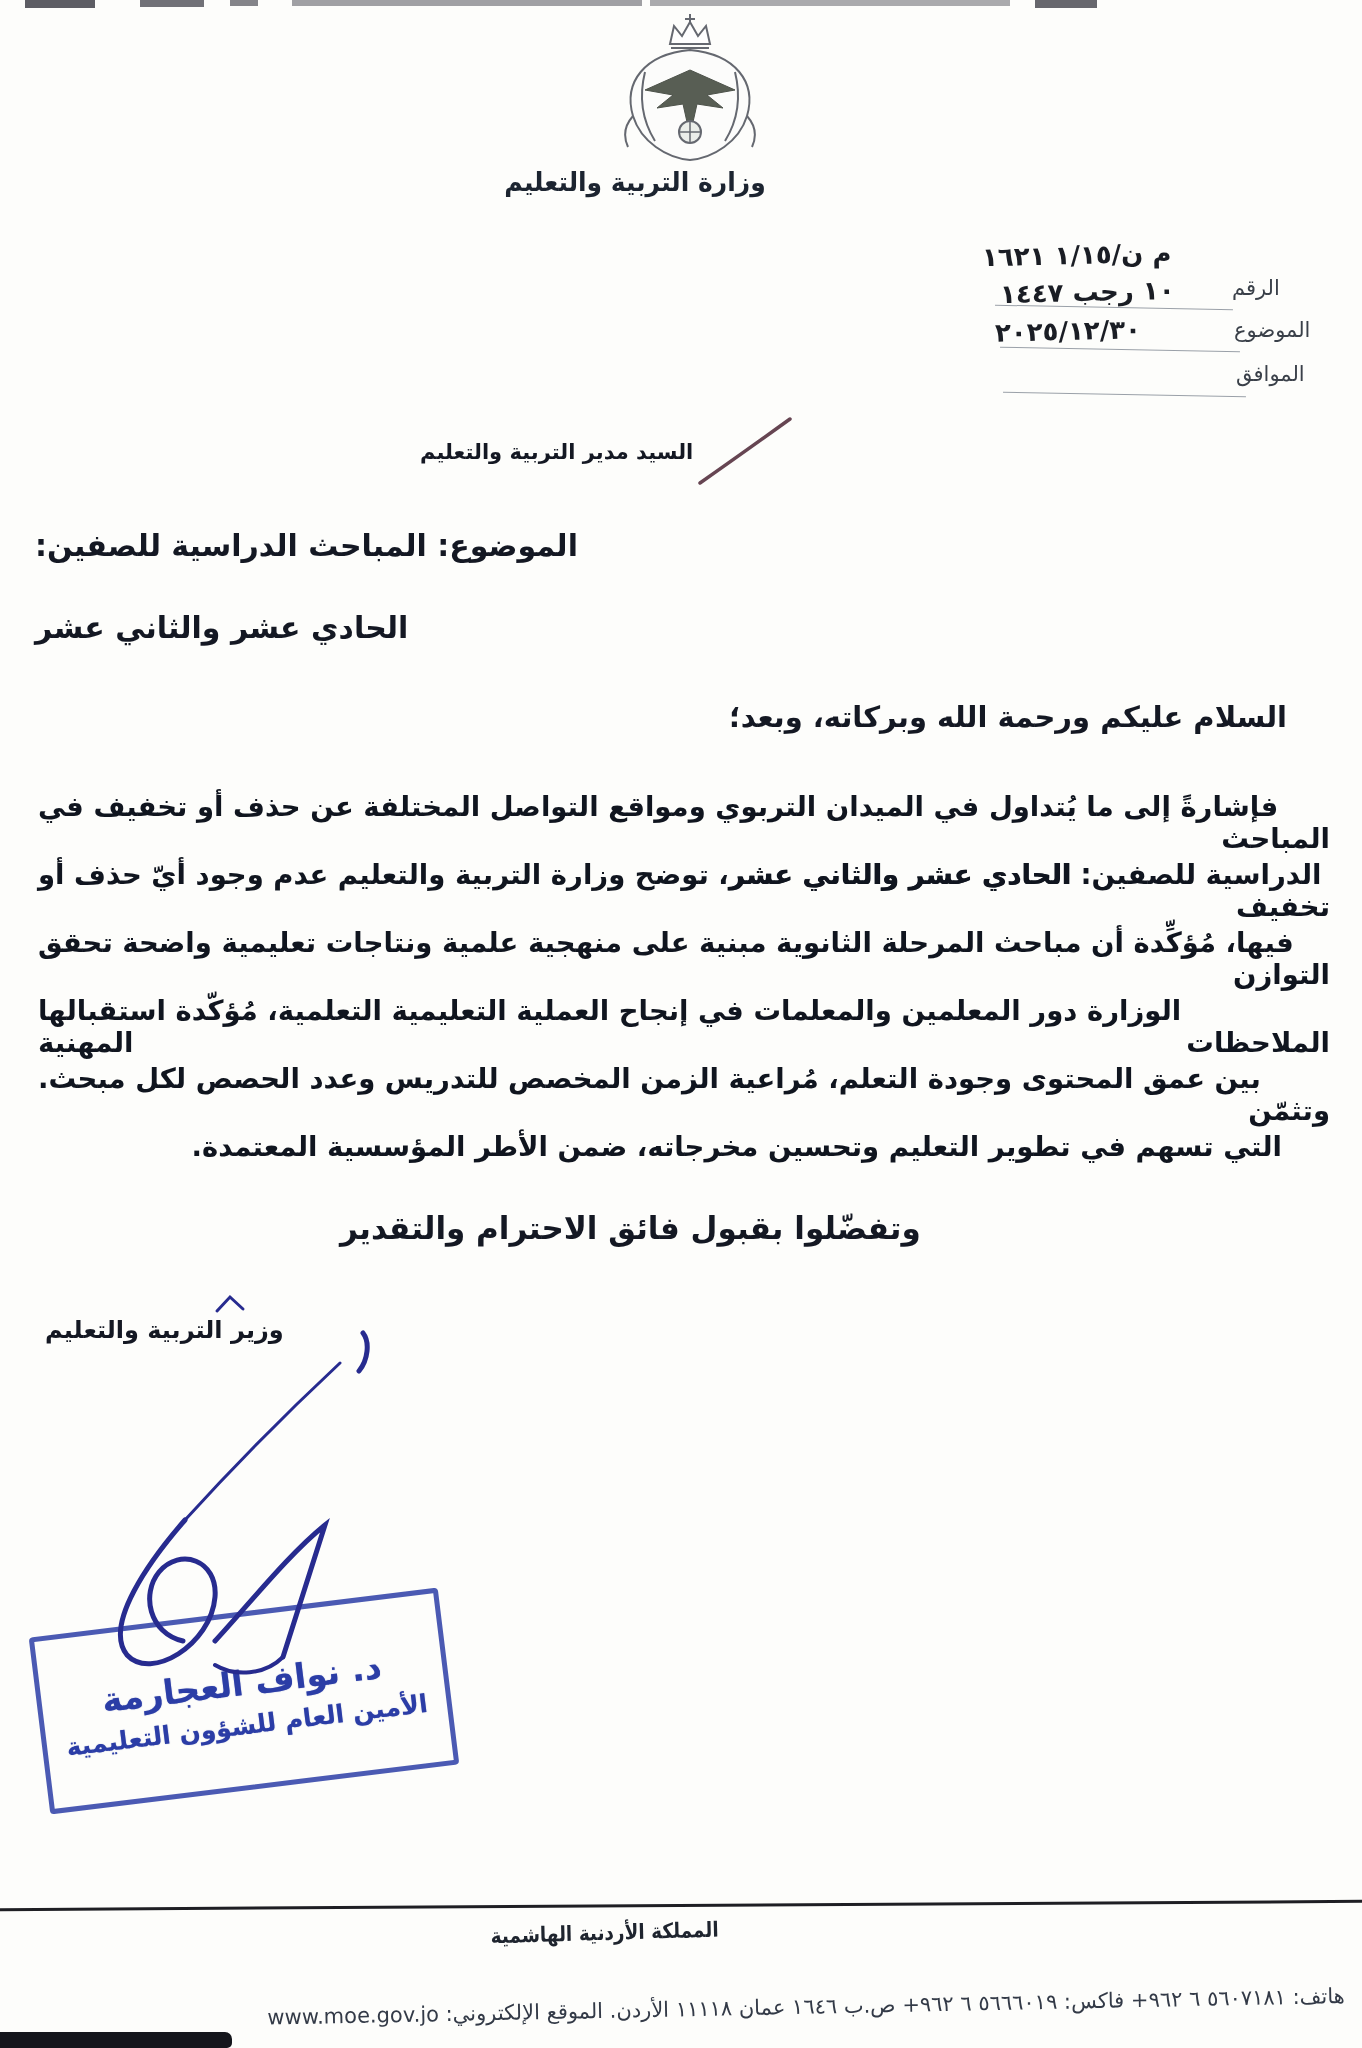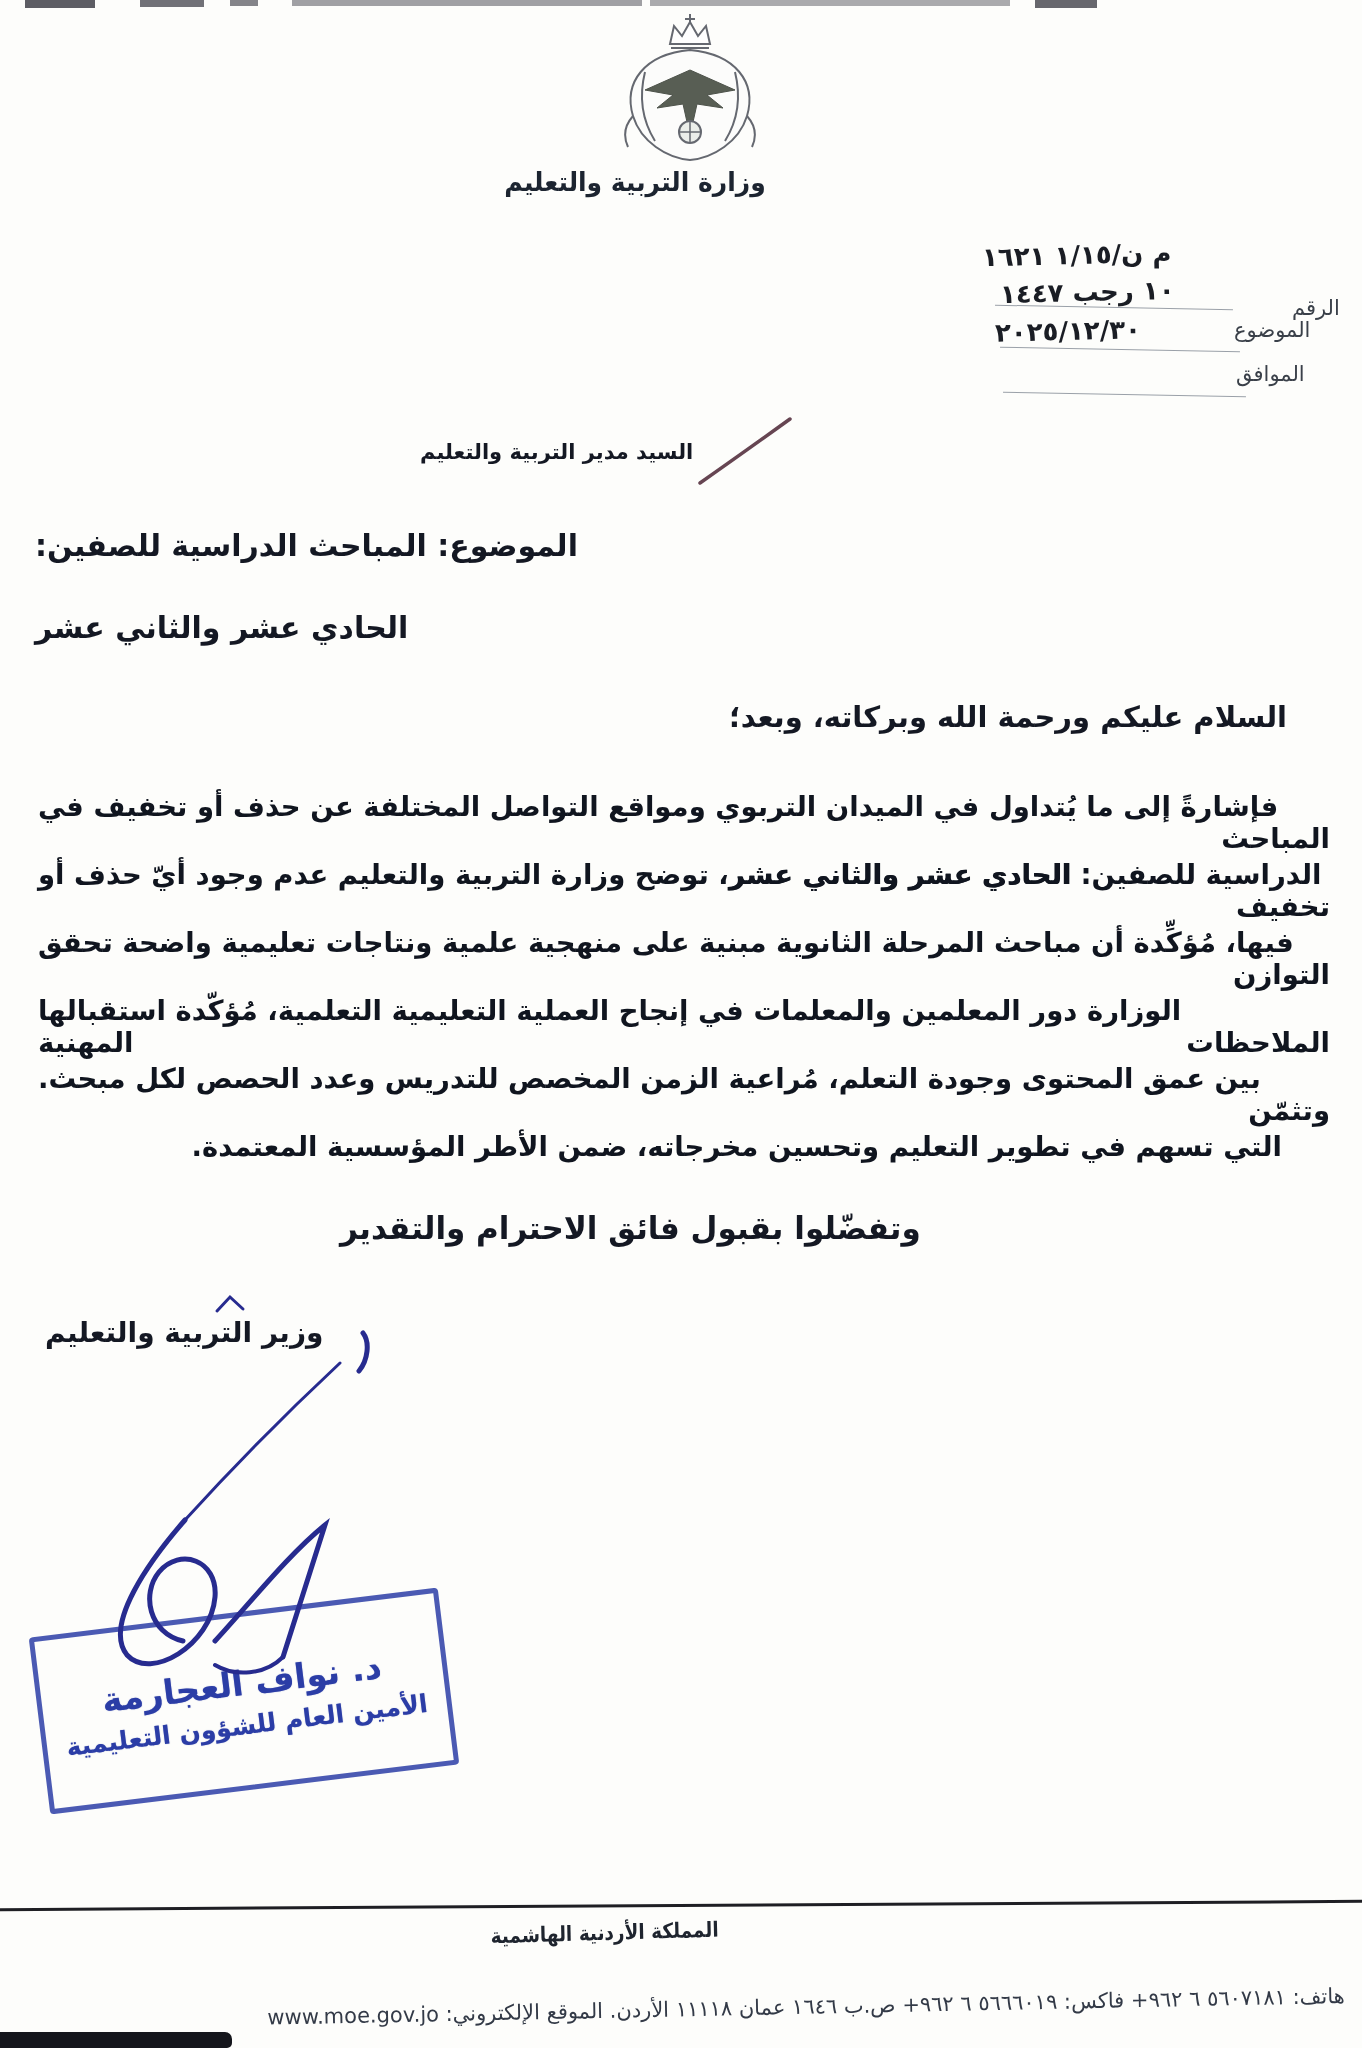--- a/index.html
+++ b/index.html
@@ -66,21 +66,21 @@
     <path d="M104,122 H126 M115,111 V133" stroke="#4b4f58" stroke-width="1.5"></path>
   </svg>
   <div class="ar" style="position:absolute;left:-75px;top:158px;width:270px;text-align:center;font-size:25px;font-weight:bold;color:#1c2430;transform:scaleY(1.05);">وزارة التربية والتعليم</div>
 </div>
 
 <div>
   <div class="ref-value" style="left:982px;top:240px;">م ن/١/١٥ ١٦٢١</div>
   <div class="ref-value" style="left:1000px;top:277px;">١٠ رجب ١٤٤٧</div>
   <div class="ref-value" style="left:995px;top:316px;">٢٠٢٥/١٢/٣٠</div>
 
-  <div class="ref-label" style="left:1292px;top:276px;margin-top:20px;">الرقم</div>
+  <div class="ref-label" style="left:1232px;top:276px;">الرقم</div>
   <div class="ref-label" style="left:1234px;top:318px;">الموضوع</div>
   <div class="ref-label" style="left:1236px;top:362px;font-family:Liberation Serif, serif;">الموافق</div>
 
   <div class="ref-line" style="left:995px;top:307px;width:238px;"></div>
   <div class="ref-line" style="left:1000px;top:349px;width:240px;"></div>
   <div class="ref-line" style="left:1003px;top:394px;width:243px;"></div>
 </div>
 
 <div class="ar abs" style="left:420px;top:440px;font-size:21px;font-weight:bold;">السيد مدير التربية والتعليم</div>
 <svg class="abs" style="left:695px;top:413px;" width="100" height="78" viewBox="0 0 100 78">
@@ -96,21 +96,21 @@
   <div class="letter-line">فإشارةً إلى ما يُتداول في الميدان التربوي ومواقع التواصل المختلفة عن حذف أو تخفيف في المباحث</div>
   <div class="letter-line"><span>الدراسية للصفين: </span><span class="extra-bold">الحادي عشر والثاني عشر</span><span>، توضح وزارة التربية والتعليم عدم وجود أيّ حذف أو تخفيف</span></div>
   <div class="letter-line">فيها، مُؤكِّدة أن مباحث المرحلة الثانوية مبنية على منهجية علمية ونتاجات تعليمية واضحة تحقق التوازن</div>
   <div class="letter-line">الوزارة دور المعلمين والمعلمات في إنجاح العملية التعليمية التعلمية، مُؤكّدة استقبالها الملاحظات المهنية</div>
   <div class="letter-line">بين عمق المحتوى وجودة التعلم، مُراعية الزمن المخصص للتدريس وعدد الحصص لكل مبحث. وتثمّن</div>
   <div class="letter-line last">التي تسهم في تطوير التعليم وتحسين مخرجاته، ضمن الأطر المؤسسية المعتمدة.</div>
 </div>
 
 <div class="ar abs" style="left:340px;top:1210px;width:640px;text-align:left;font-size:31px;font-weight:bold;">وتفضّلوا بقبول فائق الاحترام والتقدير</div>
 
-<div class="ar abs" style="left:45px;top:1316px;font-size:28px;font-weight:bold;">وزير التربية والتعليم</div>
+<div class="ar abs" style="left:45px;top:1316px;font-size:24px;font-weight:bold;">وزير التربية والتعليم</div>
 <svg class="abs" style="left:354px;top:1330px;" width="24" height="44" viewBox="0 0 24 44">
   <path d="M9,3 C16,12 14,30 5,41" fill="none" stroke="#272b8f" stroke-width="5" stroke-linecap="round"></path>
 </svg>
 <svg class="abs" style="left:214px;top:1294px;" width="32" height="20" viewBox="0 0 32 20">
   <path d="M3,17 L16,3 L29,15" fill="none" stroke="#272b8f" stroke-width="3" stroke-linecap="round"></path>
 </svg>
 
 <svg class="abs" style="left:65px;top:1345px;z-index:3;" width="300" height="340" viewBox="0 0 300 340">
   <g fill="none" stroke="#272b8f" stroke-linecap="round" stroke-linejoin="miter">
     <path stroke-width="3" d="M275,18 C230,60 170,120 120,175"></path>

